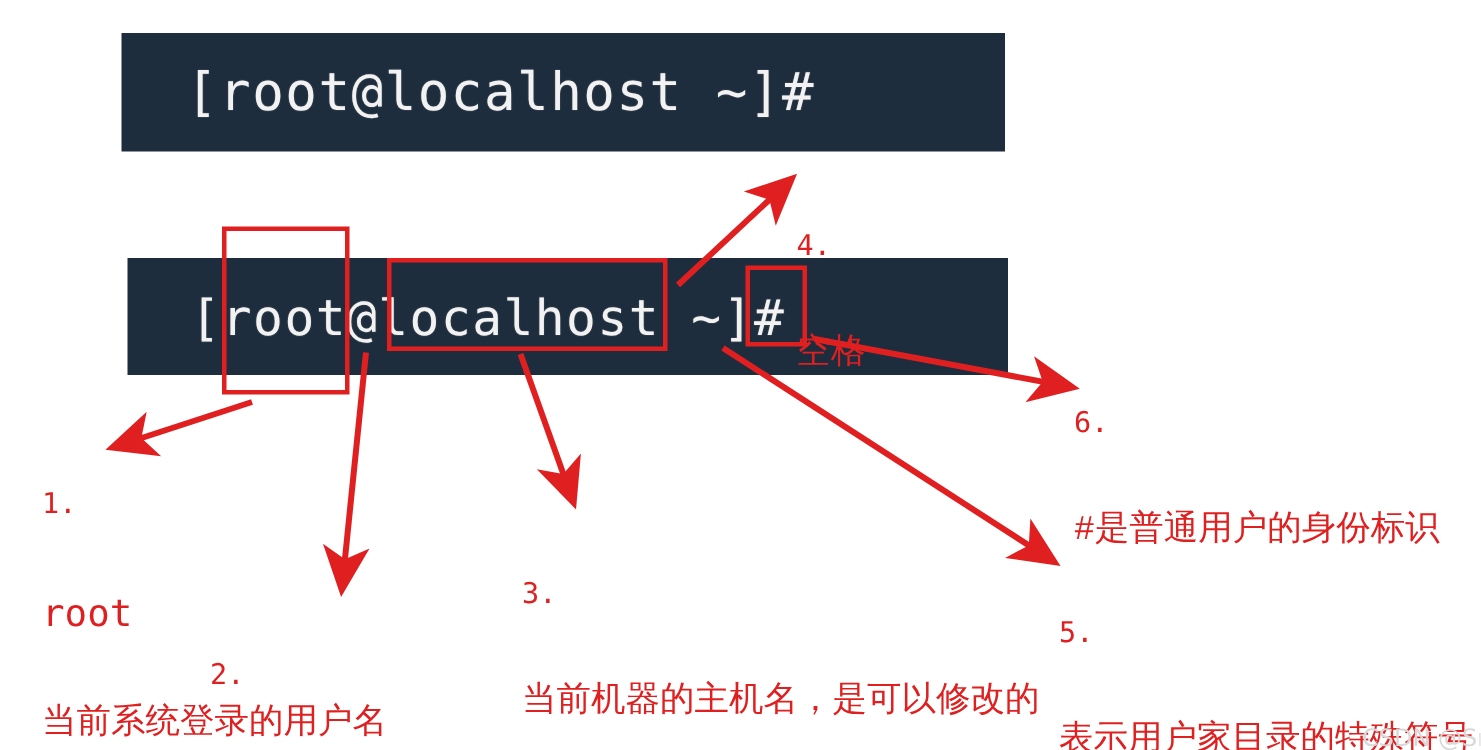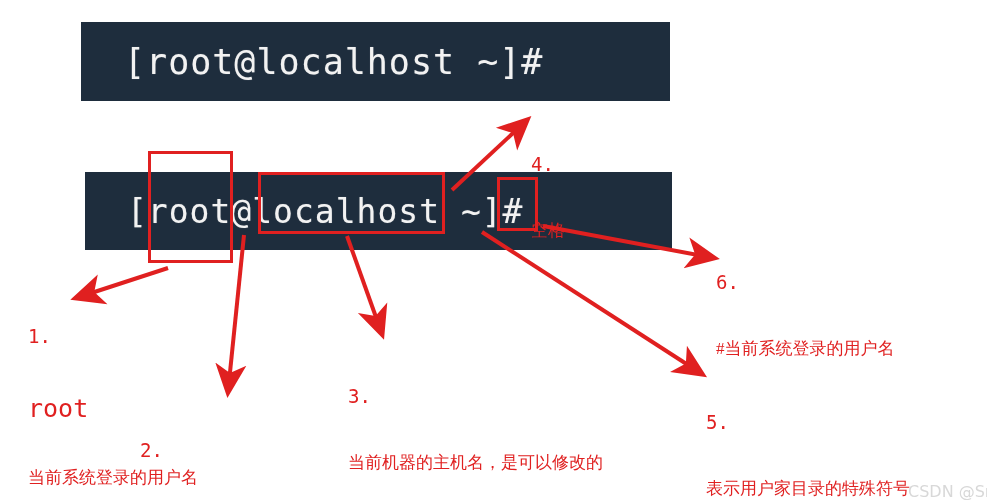--- a/index.html
+++ b/index.html
@@ -85,22 +85,22 @@
     color: #e02020;
     line-height: 1.32;
     white-space: pre;
   }
   .anno .num {
     font-family: "DejaVu Sans Mono", "Liberation Mono", monospace;
     font-size: 19px;
     display: block;
   }
   .anno .cn {
-    font-family: Liberation Serif, serif;
-    font-size: 17px;
+    font-family: Liberation Mono, monospace;
+    font-size: 23px;
     display: block;
   }
   .anno .mono {
     font-family: "DejaVu Sans Mono", "Liberation Mono", monospace;
     font-size: 25px;
     display: block;
   }
 
   #anno-1 { left: 28px;  top: 282px; }
   #anno-2 { left: 140px; top: 396px; }
@@ -182,18 +182,18 @@
   </div>
 
   <div class="anno" id="anno-5">
     <span class="num">5.</span>
     <span class="cn">表示用户家目录的特殊符号</span>
     
   </div>
 
   <div class="anno" id="anno-6">
     <span class="num">6.</span>
-    <span class="cn">#当前系统登录的用户名</span>
+    <span class="cn">#是普通用户的身份标识</span>
   </div>
 
   <div id="watermark">CSDN @Srlua</div>
 
 </div>
 
 </body></html>

